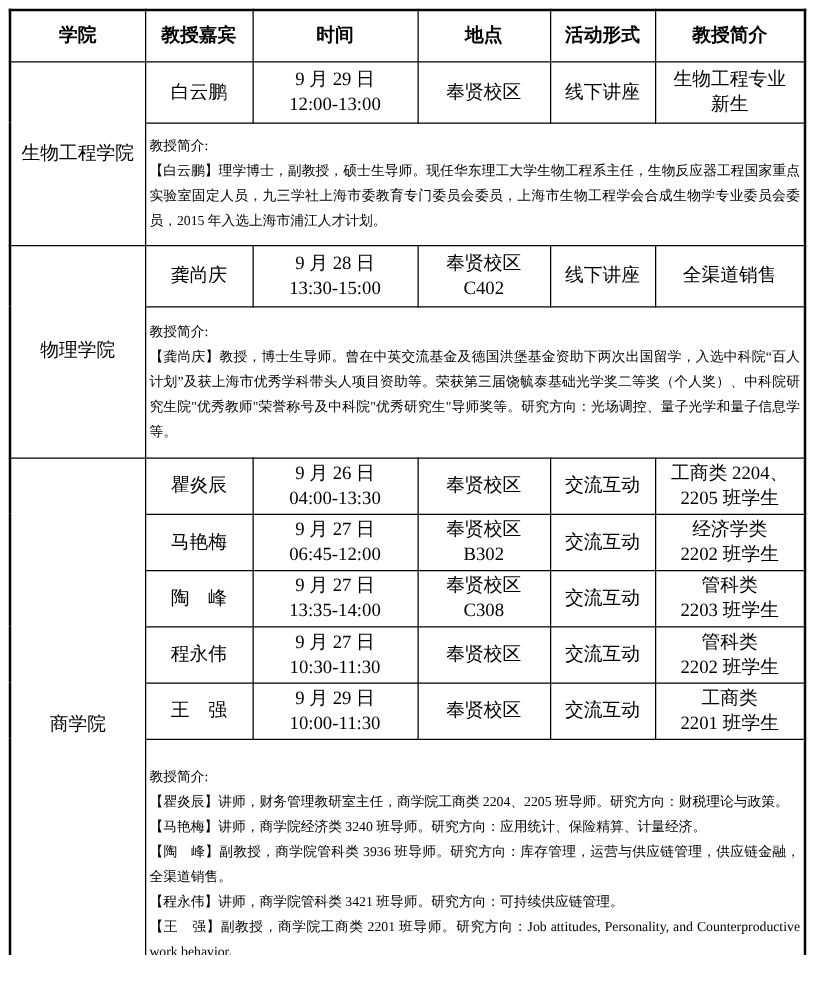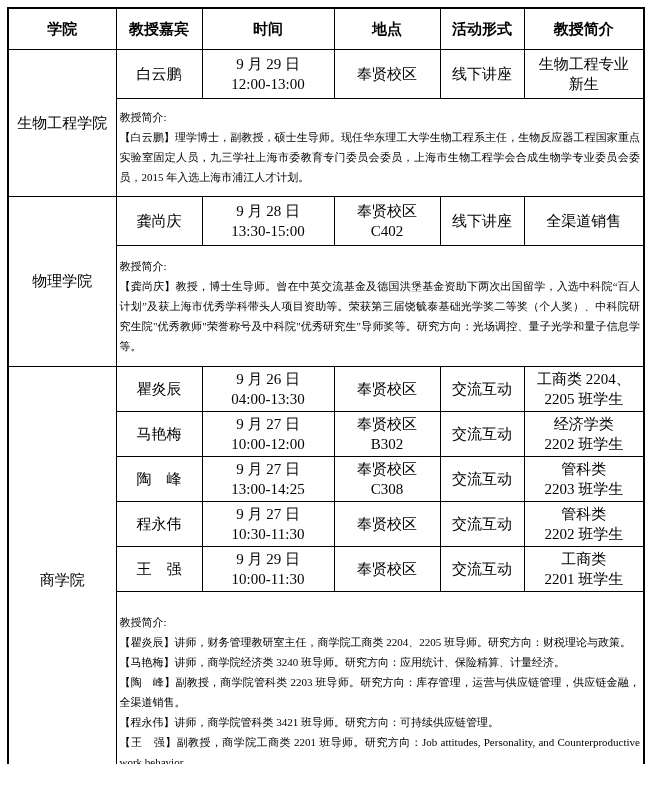--- a/index.html
+++ b/index.html
@@ -112,37 +112,37 @@
       <td>交流互动</td>
       <td>
         <span class="cell-line">工商类 2204、</span>
         <span class="cell-line">2205 班学生</span>
       </td>
     </tr>
     <tr class="rbiz">
       <td>马艳梅</td>
       <td>
         <span class="cell-line">9 月 27 日</span>
-        <span class="cell-line">10:00-12:00</span>
+        <span class="cell-line">06:45-12:00</span>
       </td>
       <td>
         <span class="cell-line">奉贤校区</span>
         <span class="cell-line">B302</span>
       </td>
       <td>交流互动</td>
       <td>
         <span class="cell-line">经济学类</span>
         <span class="cell-line">2202 班学生</span>
       </td>
     </tr>
     <tr class="rbiz">
       <td>陶　峰</td>
       <td>
         <span class="cell-line">9 月 27 日</span>
-        <span class="cell-line">13:00-14:25</span>
+        <span class="cell-line">13:35-14:00</span>
       </td>
       <td>
         <span class="cell-line">奉贤校区</span>
         <span class="cell-line">C308</span>
       </td>
       <td>交流互动</td>
       <td>
         <span class="cell-line">管科类</span>
         <span class="cell-line">2203 班学生</span>
       </td>
@@ -171,20 +171,20 @@
       <td>
         <span class="cell-line">工商类</span>
         <span class="cell-line">2201 班学生</span>
       </td>
     </tr>
     <tr class="rb3">
       <td colspan="5" class="bio-cell">
         <p>教授简介:</p>
         <p>【瞿炎辰】讲师，财务管理教研室主任，商学院工商类 2204、2205 班导师。研究方向：财税理论与政策。</p>
         <p>【马艳梅】讲师，商学院经济类 3240 班导师。研究方向：应用统计、保险精算、计量经济。</p>
-        <p>【陶　峰】副教授，商学院管科类 2203 班导师。研究方向：库存管理，运营与供应链管理，供应链金融，全渠道销售。</p>
+        <p>【陶　峰】副教授，商学院管科类 3936 班导师。研究方向：库存管理，运营与供应链管理，供应链金融，全渠道销售。</p>
         <p>【程永伟】讲师，商学院管科类 3421 班导师。研究方向：可持续供应链管理。</p>
         <p>【王　强】副教授，商学院工商类 2201 班导师。研究方向：Job attitudes, Personality, and Counterproductive work behavior.</p>
       </td>
     </tr>
   </tbody>
     </table>
 </div>
 
 </body></html>

